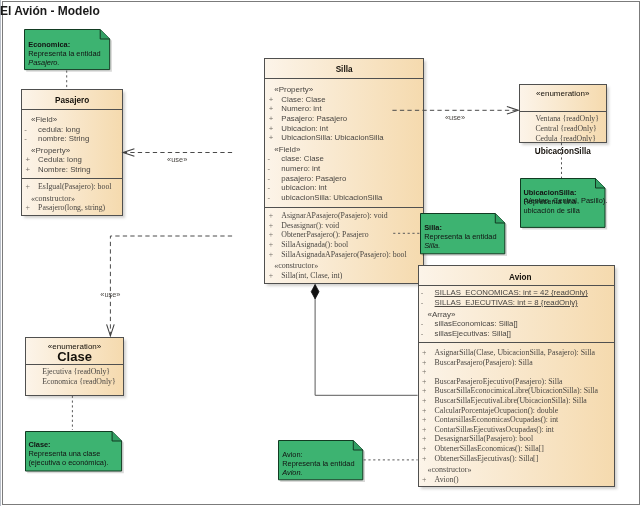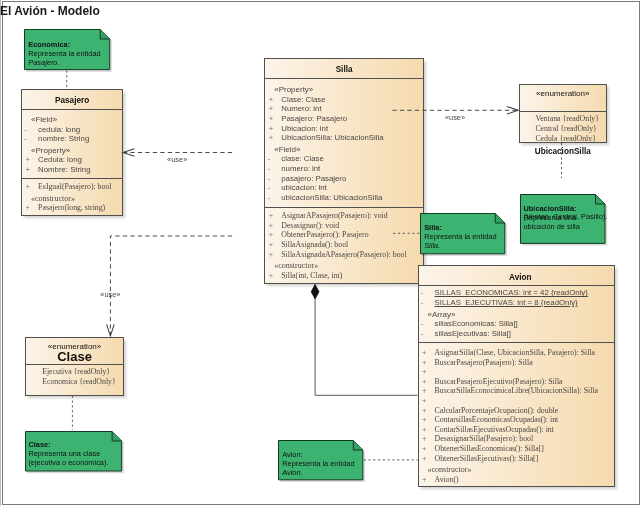--- a/index.html
+++ b/index.html
@@ -188,20 +188,21 @@
     <div class="row" style="top:34.00px;">
         <span class="vis">+</span>
         <span class="nm">BuscarPasajeroEjecutivo(Pasajero): Silla</span>
       </div>
     <div class="row" style="top:43.60px;">
         <span class="vis">+</span>
         <span class="nm">BuscarSillaEconocimicaLibre(UbicacionSilla): Silla</span>
       </div>
     <div class="row" style="top:53.20px;">
         <span class="vis">+</span>
+        <span class="nm">BuscarSillaEjecutivaLibre(UbicacionSilla): Silla</span>
       </div>
     <div class="row" style="top:62.80px;">
         <span class="vis">+</span>
         <span class="nm">CalcularPorcentajeOcupacion(): double</span>
       </div>
     <div class="row" style="top:72.40px;">
         <span class="vis">+</span>
         <span class="nm">ContarsillasEconomicasOcupadas(): int</span>
       </div>
     <div class="row" style="top:82.00px;">
@@ -283,21 +284,21 @@
 <div class="note" style="left:278.3px;top:440.3px;width:85.3px;height:40.3px;">
   <svg width="88.3" height="43.3" style="position:absolute;left:0;top:0;overflow:visible;">
       <path d="M2.2,2.2 L77.5,2.2 L87.0,11.7 L87.0,42.0 L2.2,42.0 Z" fill="rgba(30,28,22,0.17)" stroke="none"></path>
       <path d="M0.5,0.5 L75.3,0.5 L84.8,10.0 L84.8,39.8 L0.5,39.8 Z" fill="#3DB371" stroke="#123b22" stroke-width="1"></path>
       <path d="M75.3,0.5 L75.3,10.0 L84.8,10.0" fill="#32a064" stroke="#123b22" stroke-width="1"></path>
     </svg>
   <div class="nl" style="top:10.00px;font-weight:normal;">Avion:</div>
   <div class="nl" style="top:19.00px;">Representa la entidad</div>
   <div class="nl" style="top:28.00px;font-style:italic;">Avion.</div>
 </div>
-<div class="note" style="left:519.6px;top:178.4px;width:97px;height:49.9px;margin-top:16px;">
+<div class="note" style="left:519.6px;top:178.4px;width:97px;height:49.9px;">
   <svg width="88.5" height="52.9" style="position:absolute;left:0;top:0;overflow:visible;">
       <path d="M2.2,2.2 L77.7,2.2 L87.2,11.7 L87.2,51.6 L2.2,51.6 Z" fill="rgba(30,28,22,0.17)" stroke="none"></path>
       <path d="M0.5,0.5 L75.5,0.5 L85.0,10.0 L85.0,49.4 L0.5,49.4 Z" fill="#3DB371" stroke="#123b22" stroke-width="1"></path>
       <path d="M75.5,0.5 L75.5,10.0 L85.0,10.0" fill="#32a064" stroke="#123b22" stroke-width="1"></path>
     </svg>
   <div class="nl" style="top:9.40px;font-weight:bold;">UbicacionSilla:</div>
   <div class="nl" style="top:18.40px;">Representa una</div>
   <div class="nl" style="top:27.40px;">ubicación de silla</div>
   <div class="nl" style="top:18px;">(Ventan, Central, Pasillo).</div>
 </div>

